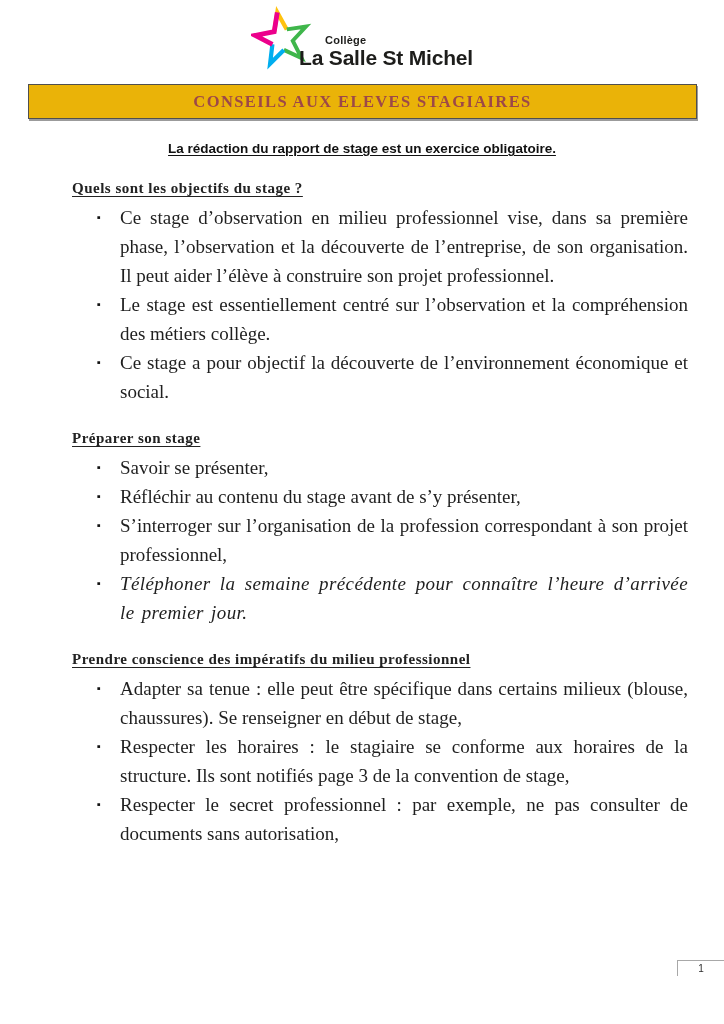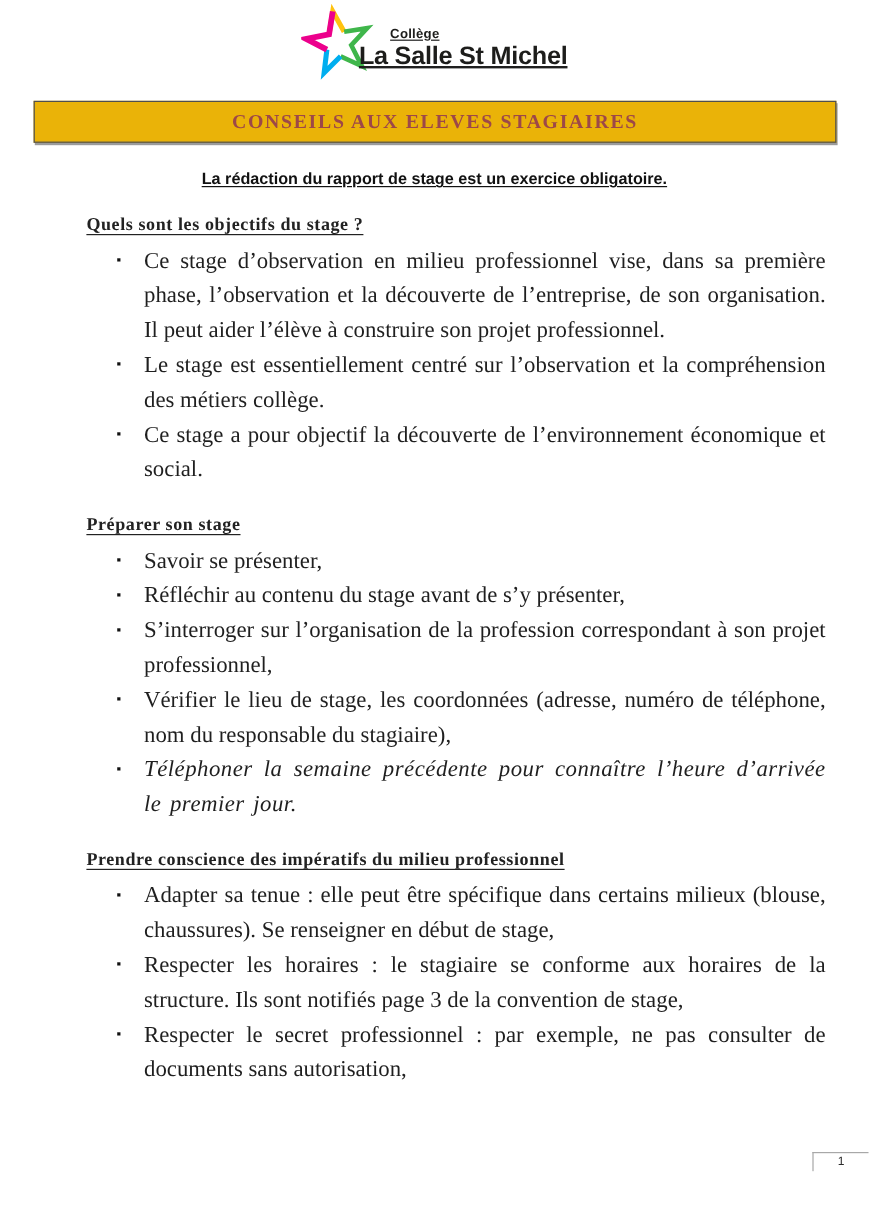--- a/index.html
+++ b/index.html
@@ -8,22 +8,22 @@
     position:relative;
     width:724px; height:1024px;
     background:#ffffff;
     font-family:"Liberation Serif","DejaVu Serif",serif;
     color:#1f1f1f;
     overflow:hidden;
   }
 
   
   .logo {
-    display:flex; justify-content:center; align-items:center;
-    padding-top:0; height:70px;text-decoration:underline;
+    display:flex; justify-content:center; align-items:flex-end;
+    padding-top:0; height:70px;
   }
   .logo svg { width:62px; height:64px; flex:0 0 auto; }
   .logo-text { margin-left:-14px; padding-top:12px; font-family:"Liberation Sans",sans-serif; color:#1d1d1b; }
   .logo-college { font-size:11px; font-weight:bold; margin-left:26px; letter-spacing:0.2px; }
   .logo-name { font-size:21px; font-weight:bold; letter-spacing:-0.2px; }
 
   
   .title-box {
     margin:14px 27px 0 28px;
     height:35px;
@@ -122,21 +122,20 @@
       <li><span>Ce stage a pour objectif la découverte de l’environnement économique et social.</span></li>
     </ul>
   </section>
 
   <section>
     <h2>Préparer son stage</h2>
     <ul>
       <li><span>Savoir se présenter,</span></li>
       <li><span>Réfléchir au contenu du stage avant de s’y présenter,</span></li>
       <li><span>S’interroger sur l’organisation de la profession correspondant à son projet professionnel,</span></li>
-      <li><span>Vérifier le lieu de stage, les coordonnées (adresse, numéro de téléphone, nom du responsable du stagiaire),</span></li>
       <li class="emph"><span>Téléphoner la semaine précédente pour connaître l’heure d’arrivée le premier jour.</span></li>
     </ul>
   </section>
 
   <section>
     <h2>Prendre conscience des impératifs du milieu professionnel</h2>
     <ul>
       <li><span>Adapter sa tenue : elle peut être spécifique dans certains milieux (blouse, chaussures). Se renseigner en début de stage,</span></li>
       <li><span>Respecter les horaires : le stagiaire se conforme aux horaires de la structure. Ils sont notifiés page 3 de la convention de stage,</span></li>
       <li><span>Respecter le secret professionnel : par exemple, ne pas consulter de documents sans autorisation,</span></li>

